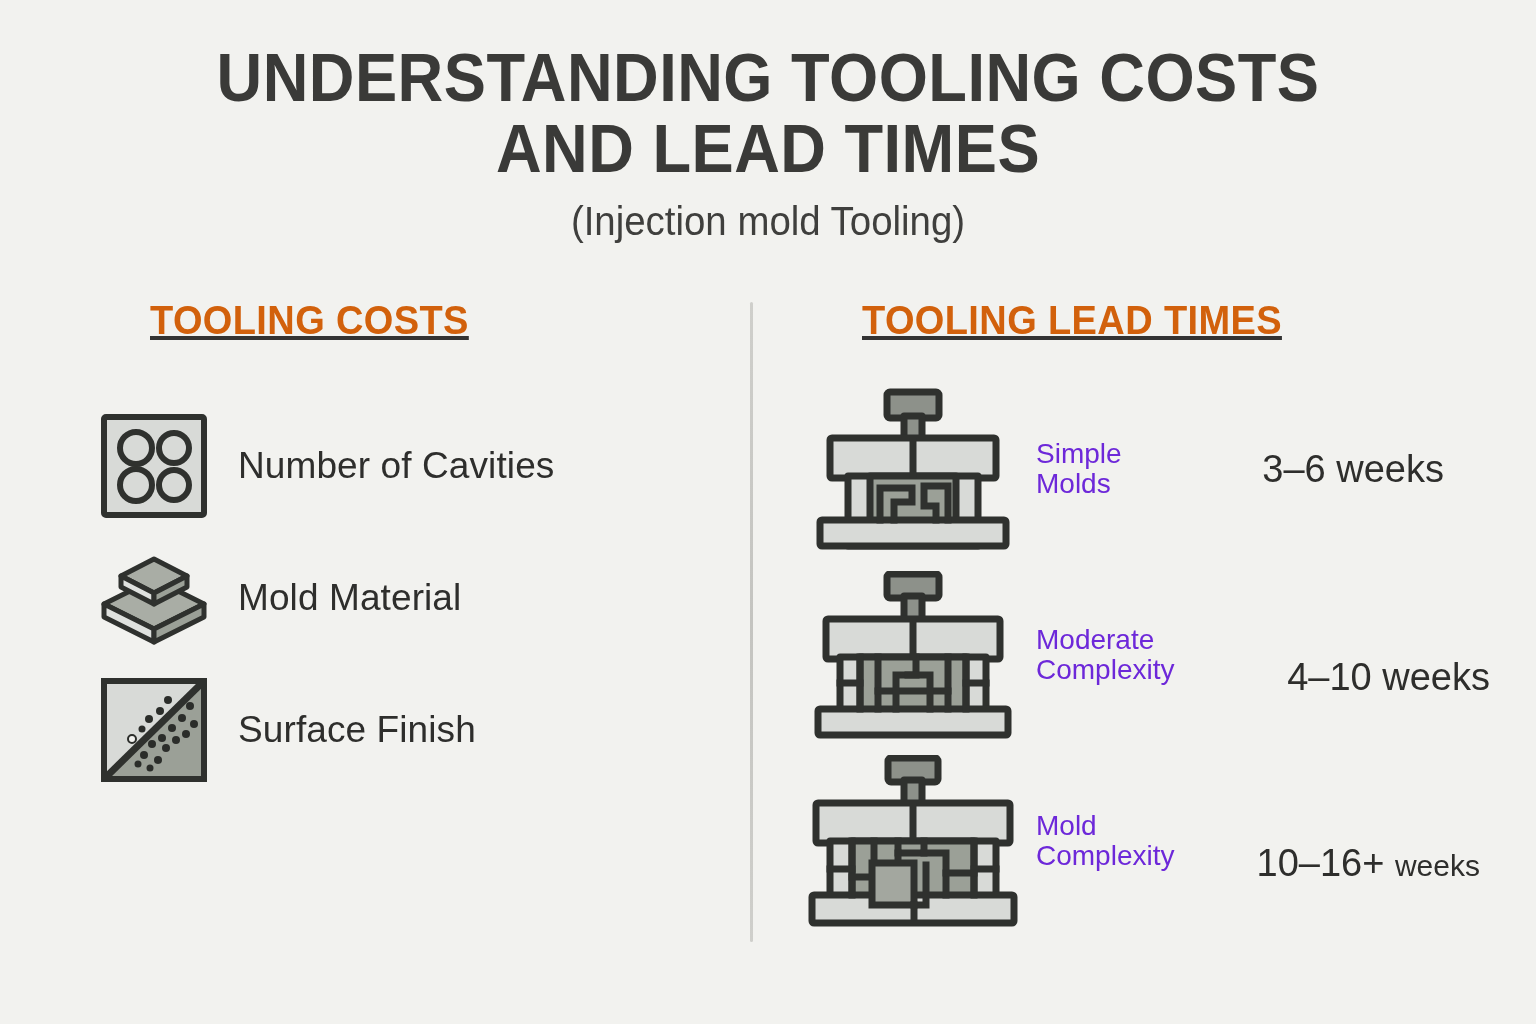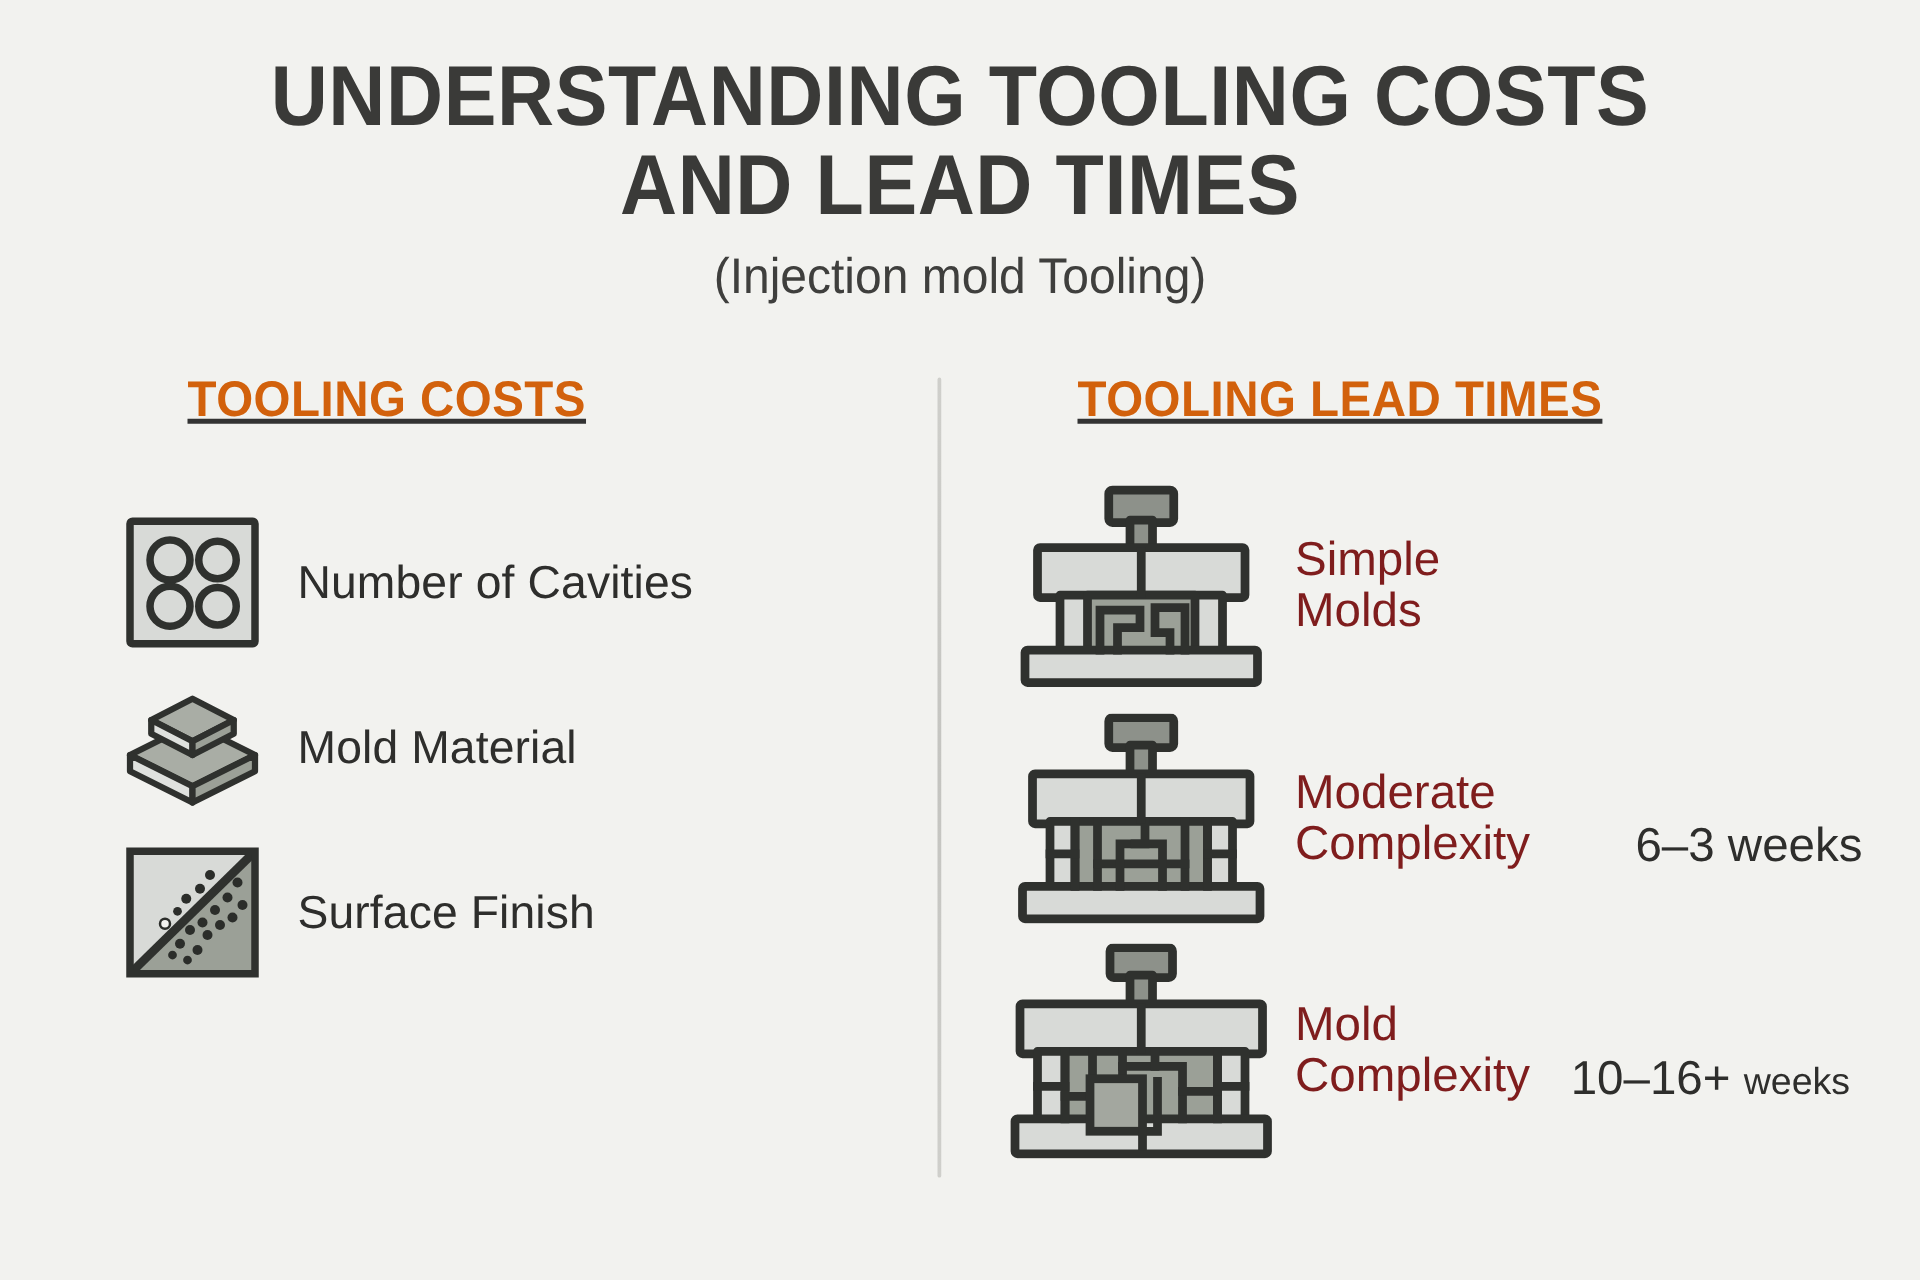--- a/index.html
+++ b/index.html
@@ -126,22 +126,22 @@
   }
   .lead-icon {
     width: 226px;
     min-width: 226px;
     height: 176px;
     display: flex;
     align-items: center;
     justify-content: center;
   }
   .lead-name {
-    font-size: 38px;
-    color: #7f1d1d;
+    font-size: 28px;
+    color: #6d28d9;
     line-height: 1.08;
     max-width: 236px;
     white-space: pre-line;
   }
   .lead-weeks {
     font-size: 38px;
     color: #2e2e2c;
     white-space: nowrap;
     margin-left: auto;
     padding-right: 4px;
@@ -262,20 +262,21 @@
             </g>
             <g fill="none" stroke="#2f312e" stroke-width="7" stroke-linejoin="miter" stroke-linecap="square">
               <path d="M72 132 L72 100 L104 100 L104 114 L86 114 L86 132"></path>
               <path d="M140 132 L140 98 L116 98 L116 118 L128 118 L128 132"></path>
             </g>
             <line x1="105" y1="50" x2="105" y2="90" stroke="#2f312e" stroke-width="7"></line>
           </svg>
         </div>
         <div class="lead-name">Simple
 Molds</div>
+        <div class="lead-weeks">3–6 weeks</div>
       </div>
 
       <div class="lead-row row-moderate">
         <div class="lead-icon">
           <svg width="210" height="168" viewBox="0 0 210 168">
             <g stroke="#2f312e" stroke-width="7" stroke-linejoin="round">
               <rect x="79" y="3" width="52" height="24" rx="3" fill="#8d918a"></rect>
               <rect x="96" y="25" width="18" height="28" fill="#8d918a"></rect>
               <rect x="18" y="48" width="174" height="40" rx="2" fill="#d8dad7"></rect>
               <rect x="32" y="86" width="146" height="76" fill="#d8dad7"></rect>
@@ -291,21 +292,21 @@
               <path d="M140 86 L140 138"></path>
               <path d="M70 120 L140 120"></path>
               <path d="M88 138 L88 104 L108 104 L108 86"></path>
               <path d="M122 138 L122 104 L100 104"></path>
             </g>
             <line x1="105" y1="48" x2="105" y2="88" stroke="#2f312e" stroke-width="7"></line>
           </svg>
         </div>
         <div class="lead-name">Moderate
 Complexity</div>
-        <div class="lead-weeks">6–3 weeks</div>
+        <div class="lead-weeks">4–10 weeks</div>
       </div>
 
       <div class="lead-row row-high">
         <div class="lead-icon">
           <svg width="214" height="172" viewBox="0 0 214 172">
             <g stroke="#2f312e" stroke-width="7" stroke-linejoin="round">
               <rect x="82" y="3" width="50" height="24" rx="3" fill="#8d918a"></rect>
               <rect x="98" y="25" width="18" height="28" fill="#8d918a"></rect>
               <rect x="10" y="48" width="194" height="40" rx="2" fill="#d8dad7"></rect>
               <rect x="24" y="86" width="166" height="76" fill="#d8dad7"></rect>

